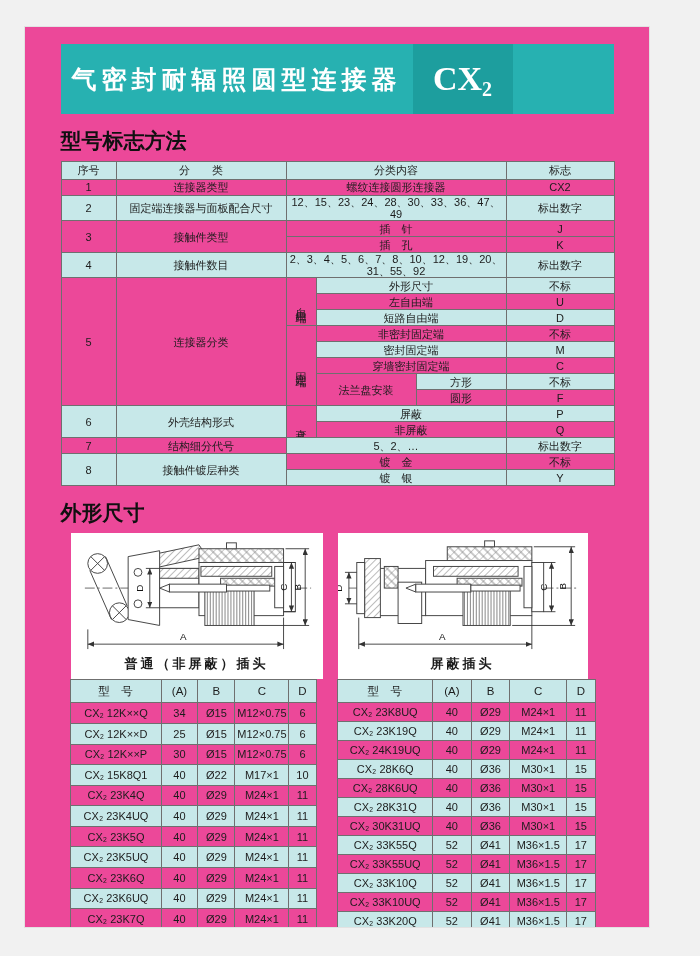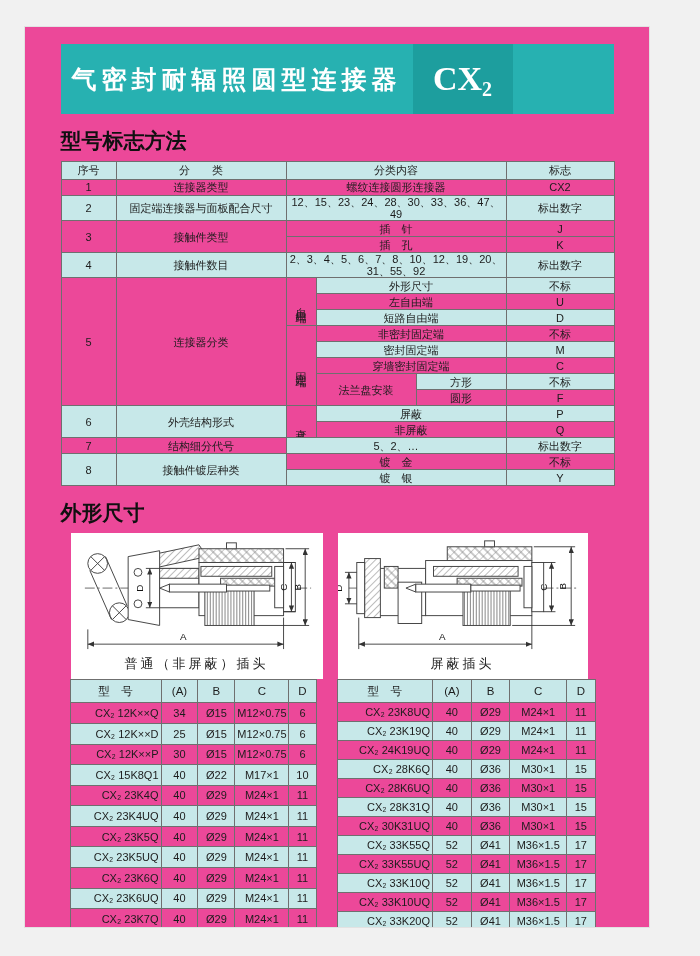--- a/index.html
+++ b/index.html
@@ -43,34 +43,34 @@
   .mtable td.vt{
     writing-mode:vertical-rl;text-orientation:upright;
     letter-spacing:2px;padding:2px 0;
   }
 
   
   .figures{display:flex;padding-left:10px;margin-top:2px;}
   .fig{background:#fff;}
   .fig svg{display:block;}
   .fig-caption{
-    text-align:center;font-size:13px;font-weight:normal;
+    text-align:center;font-size:13px;font-weight:bold;
     letter-spacing:3px;margin:2px 0 6px 0;
   }
   .fig-spacer{width:15px;}
 
   
   .spec-row{display:flex;padding-left:9px;}
   .spec{box-sizing:border-box;}
   .spec td{
     border:1px solid #6f6f6f;font-size:11px;height:18px;
     text-align:center;padding:0 2px;overflow:hidden;
   }
   .spec thead td{background:#c7e8e9;height:22px;font-size:11.5px;}
-  .spec td.model{text-align:right;padding-left:3px;}
+  .spec td.model{text-align:center;padding-left:3px;}
   .spec tbody tr:nth-of-type(even) td{background:#c7e8e9;}
   .spec-spacer{width:20px;}
   .spec-left{width:247px;}
   .spec-right{width:259px;}
 
   .dim-label{font-size:10px;fill:#111;font-family:"Liberation Sans",sans-serif;}
 </style>
 </head>
 <body>
 

